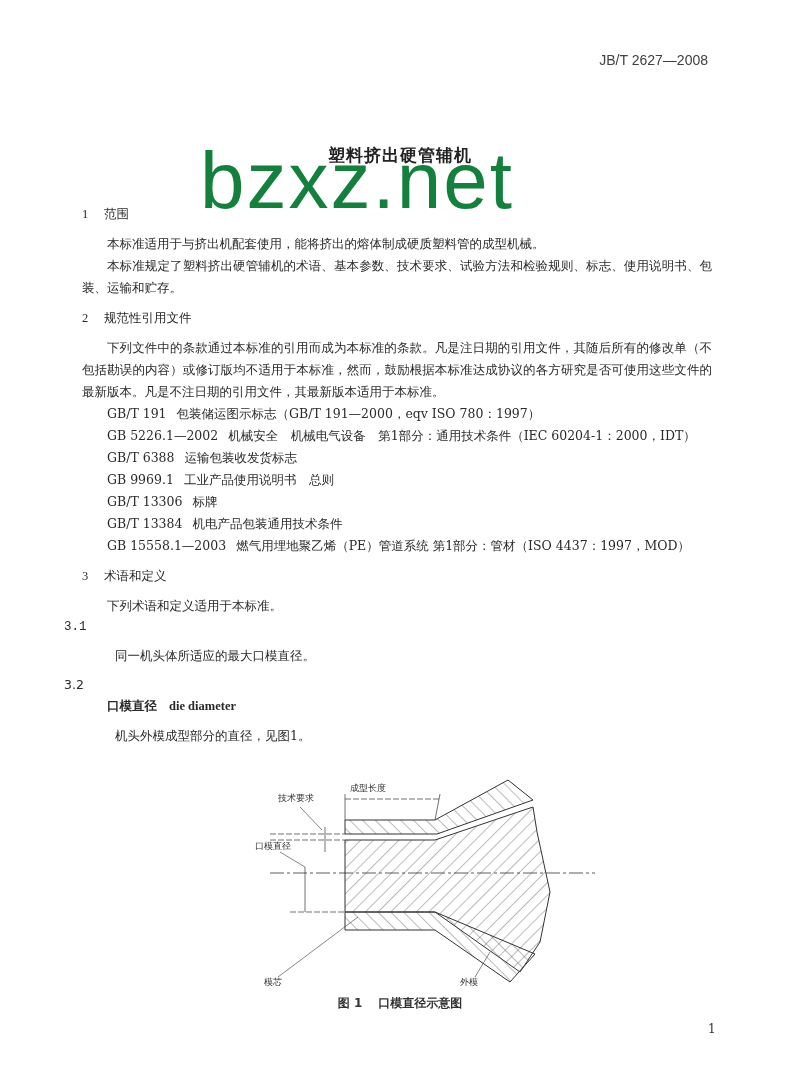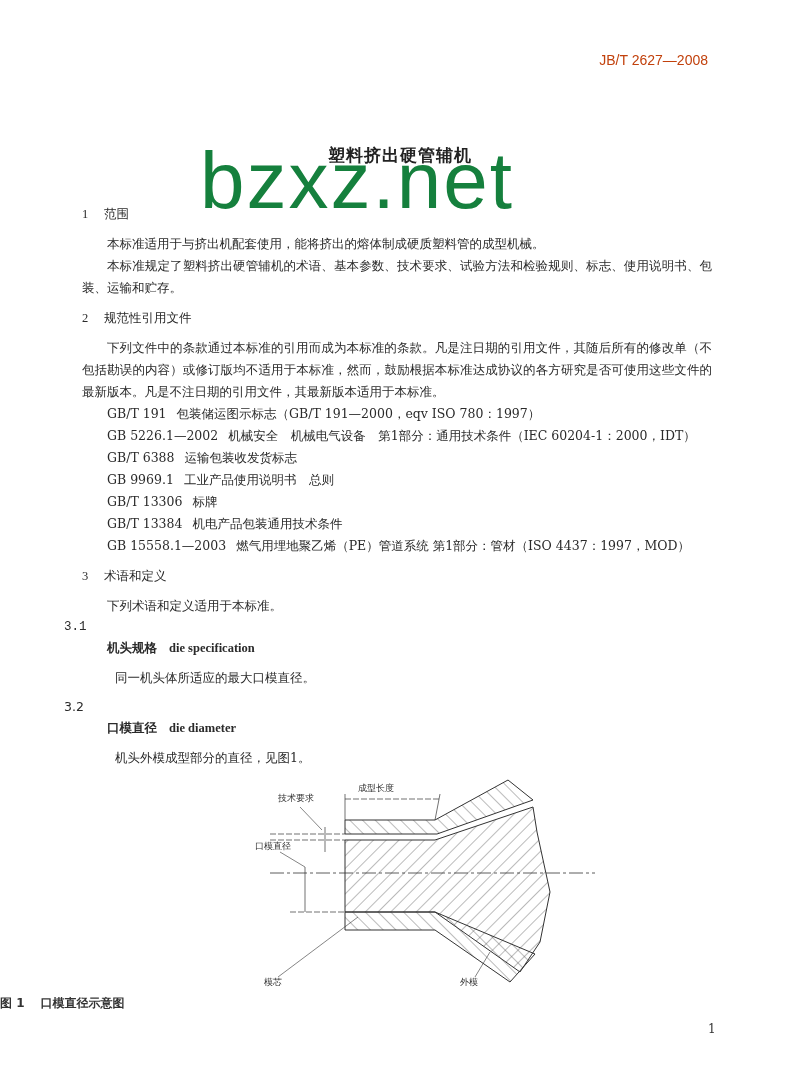--- a/index.html
+++ b/index.html
@@ -4,21 +4,21 @@
 <style>
   html, body { margin: 0; padding: 0; background: #ffffff; }
   body {
     width: 800px; height: 1083px; position: relative; overflow: hidden;
     font-family: "DejaVu Serif", "Liberation Serif", serif;
     color: #2a2a2a;
   }
   .std-number {
     position: absolute; right: 92px; top: 52px;
     font-family: "Liberation Sans", "DejaVu Sans", sans-serif;
-    font-size: 14px; color: #c2410c;
+    font-size: 14px; color: #404040;
   }
   .watermark {
     position: absolute; left: 200px; top: 135px;
     font-family: "Liberation Sans", "DejaVu Sans", sans-serif;
     font-weight: normal; font-size: 80px; color: #15803d; letter-spacing: 2px;
     z-index: 0;
   }
   .doc-title {
     position: absolute; left: 0; width: 800px; top: 144px; text-align: center;
     font-family: "DejaVu Sans", sans-serif; font-size: 17px; font-weight: bold;
@@ -32,21 +32,21 @@
   .ref-list { margin: 0; padding: 0; list-style: none; }
   .ref-item { padding-left: 25px; white-space: nowrap; }
   .ref-item .code { margin-right: 10px; }
   .clause-num { font-family: "DejaVu Sans", sans-serif; margin: 0; line-height: 20px; }
   .term { padding-left: 25px; font-weight: bold; margin: 0; }
   .term .en { margin-left: 12px; font-family: "Liberation Serif", serif; }
   .def { padding-left: 25px; margin: 8px; }
   .figure { position: absolute; left: 250px; top: 772px; width: 360px; height: 220px; z-index: 1; }
   .fig-label { position: absolute; font-family: "DejaVu Sans", sans-serif; font-size: 9px; color: #333; }
   .caption {
-    position: absolute; left: 0; width: 800px; top: 995px; text-align: left;
+    position: absolute; left: 0; width: 800px; top: 995px; text-align: center;
     font-family: "DejaVu Sans", sans-serif; font-size: 12px; font-weight: bold; color: #333;
   }
   .caption .sp { display: inline-block; width: 16px; }
   .page-num { position: absolute; left: 708px; top: 1022px; font-size: 12px; color: #333; }
 </style>
 </head>
 <body>
 
 <div class="std-number">JB/T 2627—2008</div>
 <div class="watermark">bzxz.net</div>
@@ -78,21 +78,20 @@
   </ul>
   <div class="gap"></div>
 
   <p class="heading">
     <span class="num">3</span><span>术语和定义</span>
   </p>
   <div class="gap"></div>
   <p class="para">下列术语和定义适用于本标准。</p>
 
   <p class="clause-num" style="margin-left:-18px;font-family:Liberation Mono, monospace;">3.1</p>
-  <p class="term"><span>机头规格</span><span class="en">die specification</span></p>
   <p class="def">同一机头体所适应的最大口模直径。</p>
 
   <p class="clause-num" style="margin-left:-18px;">3.2</p>
   <p class="term"><span>口模直径</span><span class="en">die diameter</span></p>
   <p class="def">机头外模成型部分的直径，见图1。</p>
 </div>
 
 <div class="figure">
   <svg width="360" height="220" viewBox="0 0 360 220">
     <defs>
@@ -122,21 +121,21 @@
     <line x1="50" y1="35" x2="72" y2="58" stroke="#333" stroke-width="0.6"></line>
 
     <line x1="55" y1="95" x2="55" y2="140" stroke="#333" stroke-width="0.7"></line>
     <line x1="30" y1="80" x2="55" y2="95" stroke="#333" stroke-width="0.6"></line>
     <line x1="40" y1="140" x2="95" y2="140" stroke="#333" stroke-width="0.7" stroke-dasharray="6,2"></line>
 
     <line x1="28" y1="205" x2="108" y2="145" stroke="#333" stroke-width="0.6"></line>
     <line x1="225" y1="205" x2="240" y2="180" stroke="#333" stroke-width="0.6"></line>
   </svg>
   <span class="fig-label" style="left:28px;top:20px;">技术要求</span>
-  <span class="fig-label" style="left:108px;top:10px;">成型长度</span>
+  <span class="fig-label" style="left:100px;top:10px;">成型长度</span>
   <span class="fig-label" style="left:5px;top:68px;">口模直径</span>
   <span class="fig-label" style="left:14px;top:204px;">模芯</span>
   <span class="fig-label" style="left:210px;top:204px;">外模</span>
 </div>
 
 <div class="caption">
   <span>图 1</span><span class="sp"></span><span>口模直径示意图</span>
 </div>
 
 <div class="page-num">1</div>

